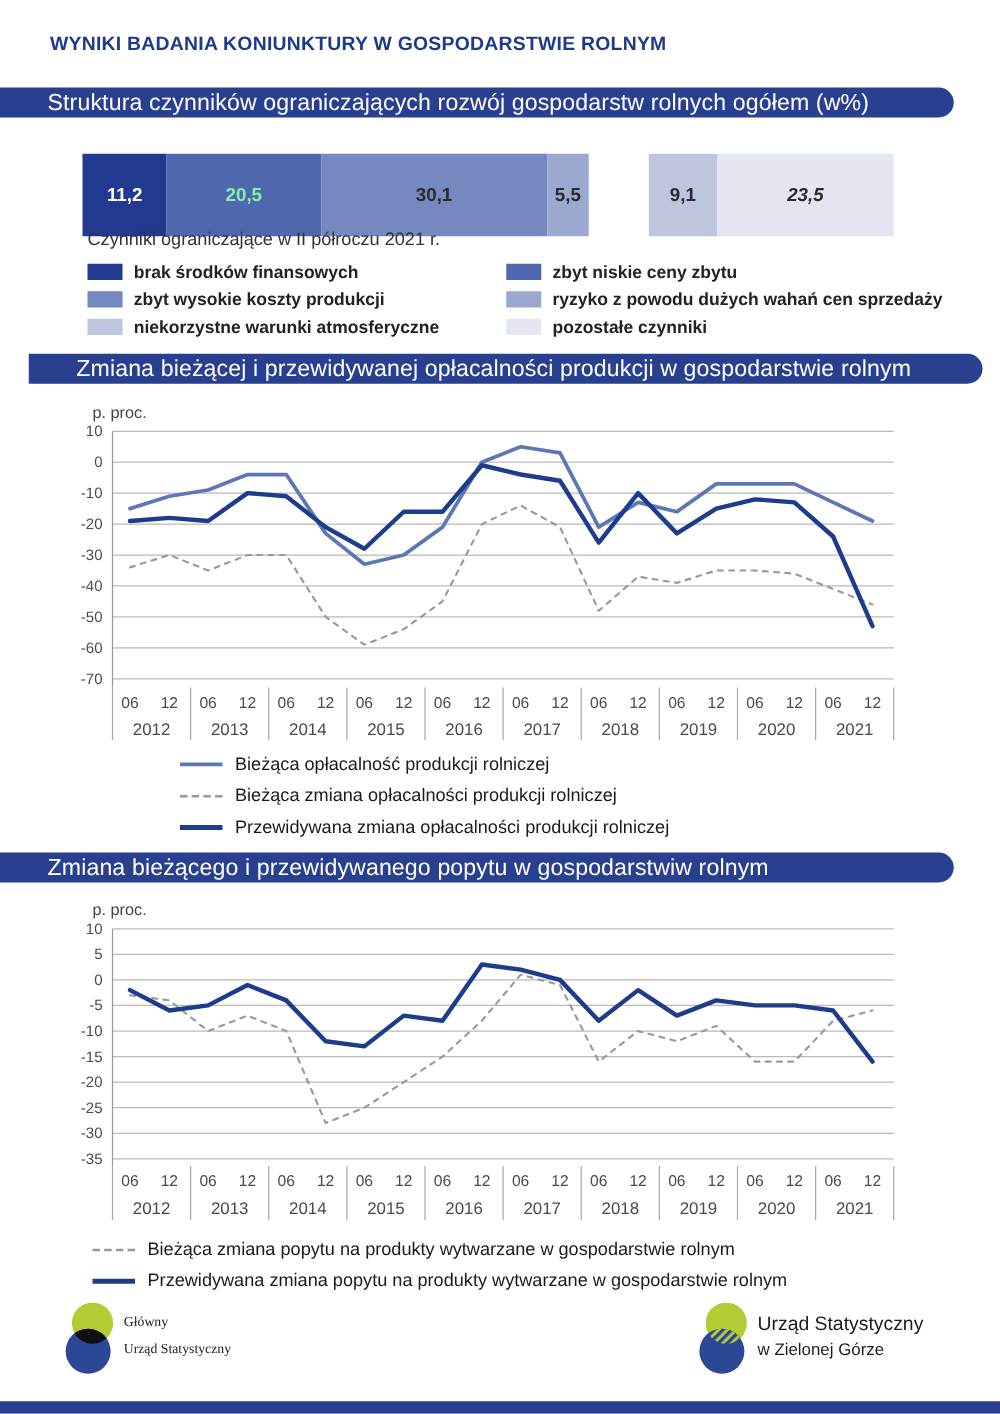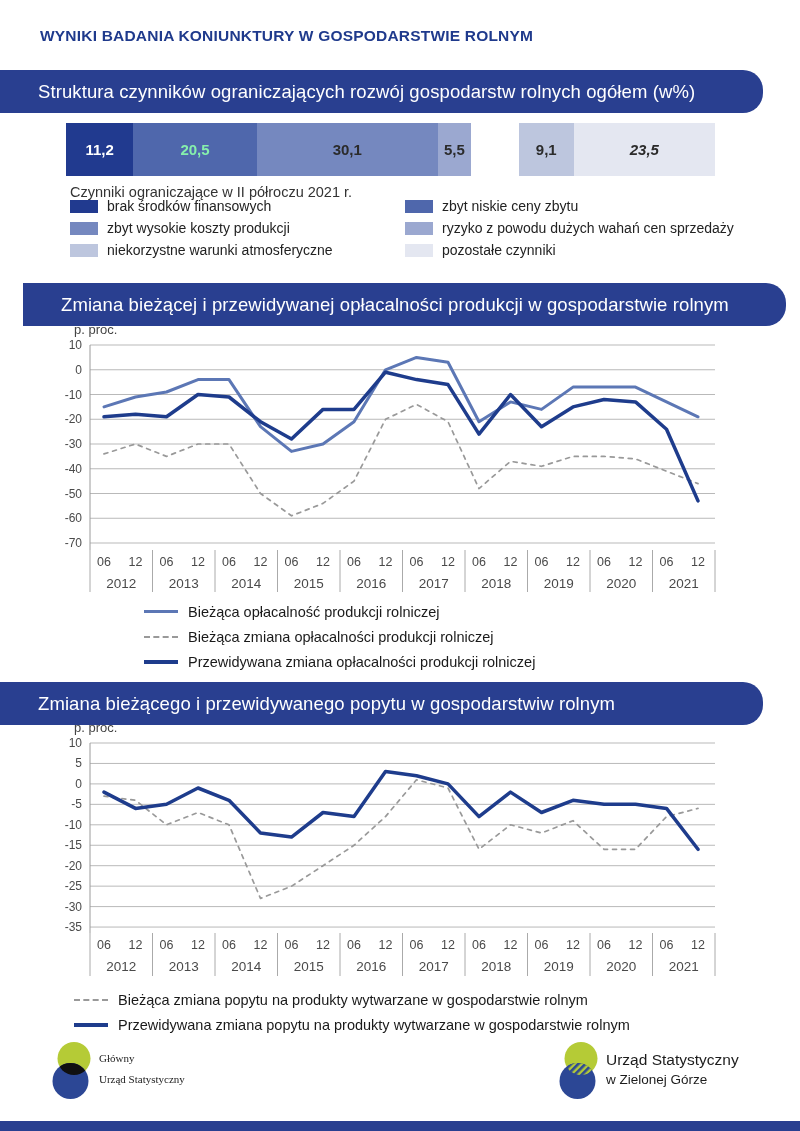--- a/index.html
+++ b/index.html
@@ -5,29 +5,29 @@
   html,body{margin:0;padding:0;}
   body{
     width:800px;height:1131px;position:relative;overflow:hidden;background:#ffffff;
     font-family:"Liberation Sans",sans-serif;
   }
   .abs{position:absolute;}
   .page-title{
     left:40px;top:27px;font-size:15.5px;font-weight:bold;color:#1f3a8c;letter-spacing:.2px;
   }
   .banner{
-    left:0;height:43px;width:763px;background:#293f90;color:#ffffff;
+    left:0;height:24px;width:763px;background:#293f90;color:#ffffff;
     border-radius:0 20px 20px 0;display:flex;align-items:center;
     padding-left:38px;box-sizing:border-box;font-size:18.5px;letter-spacing:.1px;
   }
   #banner1{top:70px;} #banner2{top:283px;margin-left:23px;} #banner3{top:682px;}
-  .stacked-bar{left:66px;top:123px;width:649px;height:53px;display:flex;}
+  .stacked-bar{left:66px;top:123px;width:649px;height:66px;display:flex;}
   .bar-seg{display:flex;align-items:center;justify-content:center;font-weight:bold;font-size:15px;}
   .caption{left:70px;top:184px;font-size:14.5px;color:#333333;}
-  .fcol{top:195px;}
+  .fcol{top:206px;font-weight:bold;}
   #fcol1{left:70px;} #fcol2{left:405px;}
   .flegend-item{display:flex;align-items:center;height:22px;font-size:14px;color:#222222;}
   .flegend-swatch{width:28px;height:13px;margin-right:9px;flex:none;}
   .ylabel{font-size:13px;color:#444444;}
   #ylab1{left:74px;top:322px;} #ylab2{left:74px;top:720px;}
   #chart1{left:40px;top:340px;} #chart2{left:40px;top:738px;}
   .chart-legend{display:flex;flex-direction:column;}
   #legend1{left:144px;top:599px;} #legend2{left:74px;top:987px;}
   .cl-item{display:flex;align-items:center;height:25px;font-size:14.5px;color:#1a1a1a;}
   .cl-swatch{width:34px;margin-right:10px;flex:none;height:0;}

